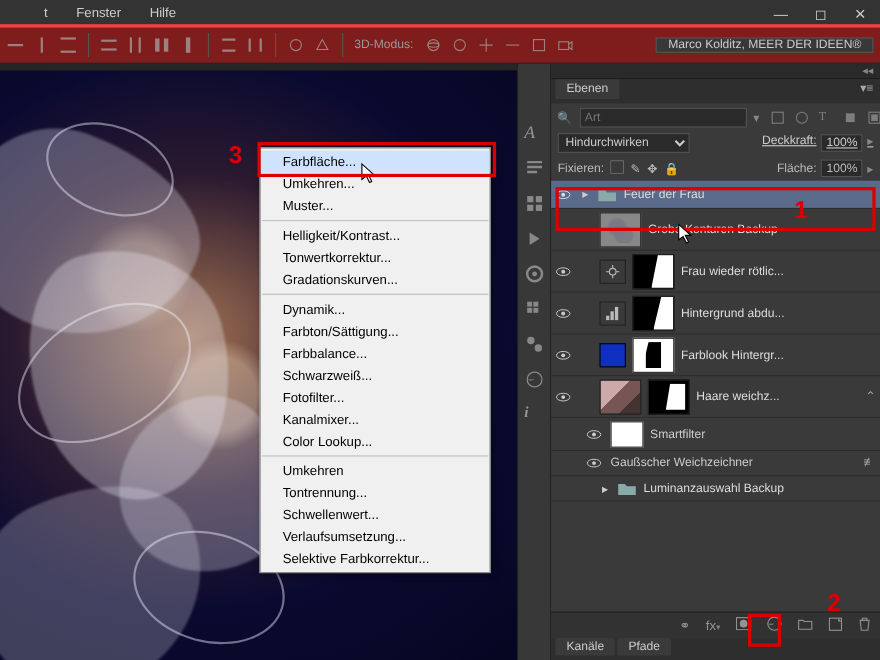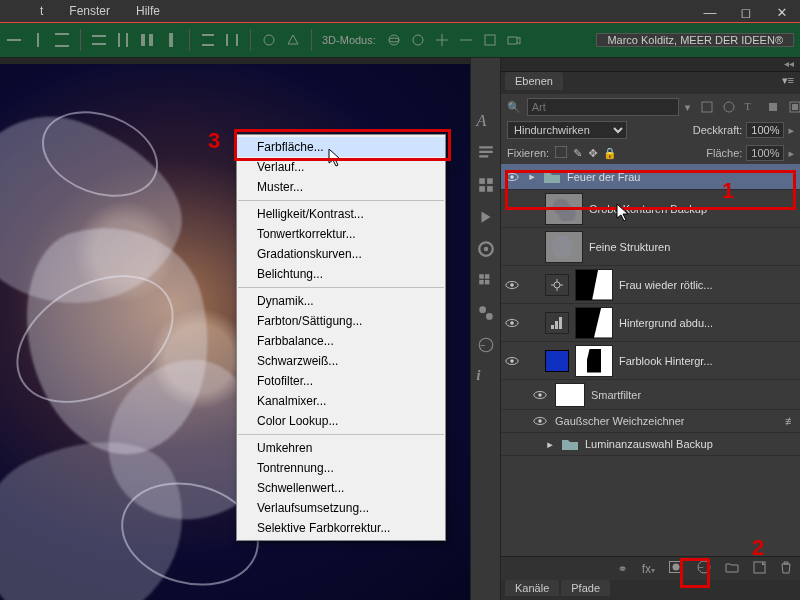--- a/index.html
+++ b/index.html
@@ -7,21 +7,21 @@
 
   
   .menubar { height:22px; background:#333; display:flex; align-items:center; padding-left:40px; gap:26px; font-size:12px; color:#ccc; }
   .menubar span { cursor:default; }
 
   
   .winctrls { position:absolute; top:2px; right:0; display:flex; gap:0; }
   .winctrls div { width:36px; height:20px; display:flex; align-items:center; justify-content:center; color:#ccc; font-size:13px; }
 
   
-  .optbar { height:36px; background:#14532d; border-top:1px solid #ef4444; border-bottom:1px solid #222; display:flex; align-items:center; padding:0 6px; gap:10px; }
+  .optbar { height:36px; background:#7f1d1d; border-top:3px solid #ef4444; border-bottom:1px solid #222; display:flex; align-items:center; padding:0 6px; gap:10px; }
   .optbar .seg { display:flex; align-items:center; gap:8px; }
   .optbar .vsep { width:1px; height:22px; background:#555; }
   .optbar .ico { width:16px; height:16px; display:inline-block; opacity:.7; }
   .optbar .lbl3d { color:#999; font-size:11px; }
   .workspace { margin-left:auto; background:#383838; border:1px solid #555; padding:0 10px; color:#ccc; font-size:11px; }
 
   
   .main { position:absolute; top:58px; left:0; right:300px; bottom:0; background:#262626; }
   .canvas { position:absolute; top:6px; left:0; right:0; bottom:0; background:radial-gradient(ellipse at 35% 45%, #a07050 0%, #2b1a30 35%, #0a0a30 60%, #050520 100%); overflow:hidden; }
   .canvas::before { content:""; position:absolute; inset:0; background:
@@ -54,21 +54,21 @@
   .paneltabs .tab { padding:3px 10px; background:#3a3a3a; color:#ccc; border-top-left-radius:3px; border-top-right-radius:3px; }
   .paneltabs .menuic { margin-left:auto; padding:2px 6px; color:#aaa; }
 
   .searchrow { display:flex; align-items:center; gap:6px; padding:4px 6px 2px; }
   .searchrow input { flex:0 0 70px; background:#2a2a2a; border:1px solid #555; color:#ccc; font-size:11px; padding:2px 4px; }
   .searchrow .filt { display:flex; gap:8px; margin-left:4px; }
   .searchrow .filt span { width:14px; height:14px; opacity:.6; }
 
   .blendrow { display:flex; align-items:center; gap:6px; padding:3px 6px; font-size:11px; }
   .blendrow select { background:#2a2a2a; border:1px solid #555; color:#ccc; font-size:11px; padding:1px 2px; flex:0 0 120px; }
-  .blendrow .op { margin-left:auto; display:flex; align-items:center; gap:4px; }
+  .blendrow .op { margin-left:auto; display:flex; align-items:flex-start; gap:4px;text-decoration:underline; }
   .blendrow .op .val { background:#2a2a2a; border:1px solid #555; padding:1px 4px; }
 
   .lockrow { display:flex; align-items:center; gap:6px; padding:3px 6px; font-size:11px; color:#bbb; }
   .lockrow .op { margin-left:auto; display:flex; align-items:center; gap:4px; }
   .lockrow .op .val { background:#2a2a2a; border:1px solid #555; padding:1px 4px; }
 
   .layers { flex:1; overflow:hidden; background:#3a3a3a; }
   .layer { display:flex; align-items:center; min-height:38px; border-bottom:1px solid #2d2d2d; padding:2px 4px 2px 2px; gap:6px; font-size:11px; color:#ddd; }
   .layer.group { min-height:26px; background:#5a6a8a; }
   .layer .eye { width:18px; height:18px; display:flex; align-items:center; justify-content:center; }
@@ -200,27 +200,26 @@
     <div class="wisps">
       <span style="left:40px;top:50px;width:120px;height:80px;transform:rotate(20deg);"></span>
       <span style="left:10px;top:220px;width:170px;height:110px;transform:rotate(-30deg);"></span>
       <span style="left:120px;top:420px;width:140px;height:100px;transform:rotate(15deg);"></span>
     </div>
   </div>
 </div>
 
 <div class="ctxmenu">
   <div class="mi hi">Farbfläche...</div>
-  <div class="mi">Verlauf...</div>
+  <div class="mi">Umkehren...</div>
   <div class="mi">Muster...</div>
   <hr>
   <div class="mi">Helligkeit/Kontrast...</div>
   <div class="mi">Tonwertkorrektur...</div>
   <div class="mi">Gradationskurven...</div>
-  <div class="mi">Belichtung...</div>
   <hr>
   <div class="mi">Dynamik...</div>
   <div class="mi">Farbton/Sättigung...</div>
   <div class="mi">Farbbalance...</div>
   <div class="mi">Schwarzweiß...</div>
   <div class="mi">Fotofilter...</div>
   <div class="mi">Kanalmixer...</div>
   <div class="mi">Color Lookup...</div>
   <hr>
   <div class="mi">Umkehren</div>
@@ -340,28 +339,20 @@
 
     <div class="layer">
       <div class="eye"></div>
       <div class="spacer"></div>
       <div class="thumb checker">
           <div style="position:absolute;inset:3px;background:radial-gradient(circle at 40% 40%, rgba(120,120,130,.9) 0 30%, transparent 40%), radial-gradient(circle at 60% 70%, rgba(120,120,130,.9) 0 30%, transparent 40%);"></div>
         </div>
       <span class="nm">Grobe Konturen Backup</span>
     </div>
 
-    <div class="layer">
-      <div class="eye"></div>
-      <div class="spacer"></div>
-      <div class="thumb checker">
-          <div style="position:absolute;inset:4px 10px 4px 6px;background:rgba(140,140,150,.9);border-radius:40%;"></div>
-        </div>
-      <span class="nm">Feine Strukturen</span>
-    </div>
 
     <div class="layer">
       <div class="eye">
           <svg viewBox="0 0 16 16">
             <ellipse cx="8" cy="8" rx="7" ry="4" fill="none" stroke="#ccc"></ellipse>
             <circle cx="8" cy="8" r="2" fill="#ccc"></circle>
           </svg>
         </div>
       <div class="spacer"></div>
       <div class="adj">
@@ -405,20 +396,35 @@
           </svg>
         </div>
       <div class="spacer"></div>
       <div class="adj" style="background:#1030c0;border-color:#000;"></div>
       <div class="mask" style="background:#fff;">
           <div style="position:absolute;left:30%;top:10%;bottom:10%;width:40%;background:#000;clip-path:polygon(20% 0,100% 0,100% 100%,0 100%,0 50%);"></div>
         </div>
       <span class="nm">Farblook Hintergr...</span>
     </div>
 
+    <div class="layer">
+      <div class="eye">
+          <svg viewBox="0 0 16 16">
+            <ellipse cx="8" cy="8" rx="7" ry="4" fill="none" stroke="#ccc"></ellipse>
+            <circle cx="8" cy="8" r="2" fill="#ccc"></circle>
+          </svg>
+        </div>
+      <div class="spacer"></div>
+      <div class="thumb" style="background:linear-gradient(135deg,#caa 0 40%,#755 40% 70%,#433 70%);"></div>
+      <div class="mask">
+          <div style="position:absolute;right:8%;top:10%;bottom:10%;width:55%;background:#fff;clip-path:polygon(30% 0,100% 0,100% 100%,10% 100%);"></div>
+        </div>
+      <span class="nm">Haare weichz...</span>
+      <span style="color:#aaa;">⌃</span>
+    </div>
 
     <div class="layer sub" style="min-height:30px;">
       <div class="eye">
           <svg viewBox="0 0 16 16">
             <ellipse cx="8" cy="8" rx="7" ry="4" fill="none" stroke="#ccc"></ellipse>
             <circle cx="8" cy="8" r="2" fill="#ccc"></circle>
           </svg>
         </div>
       <div class="thumb" style="width:30px;height:24px;background:#fff;"></div>
       <span class="nm">Smartfilter</span>

